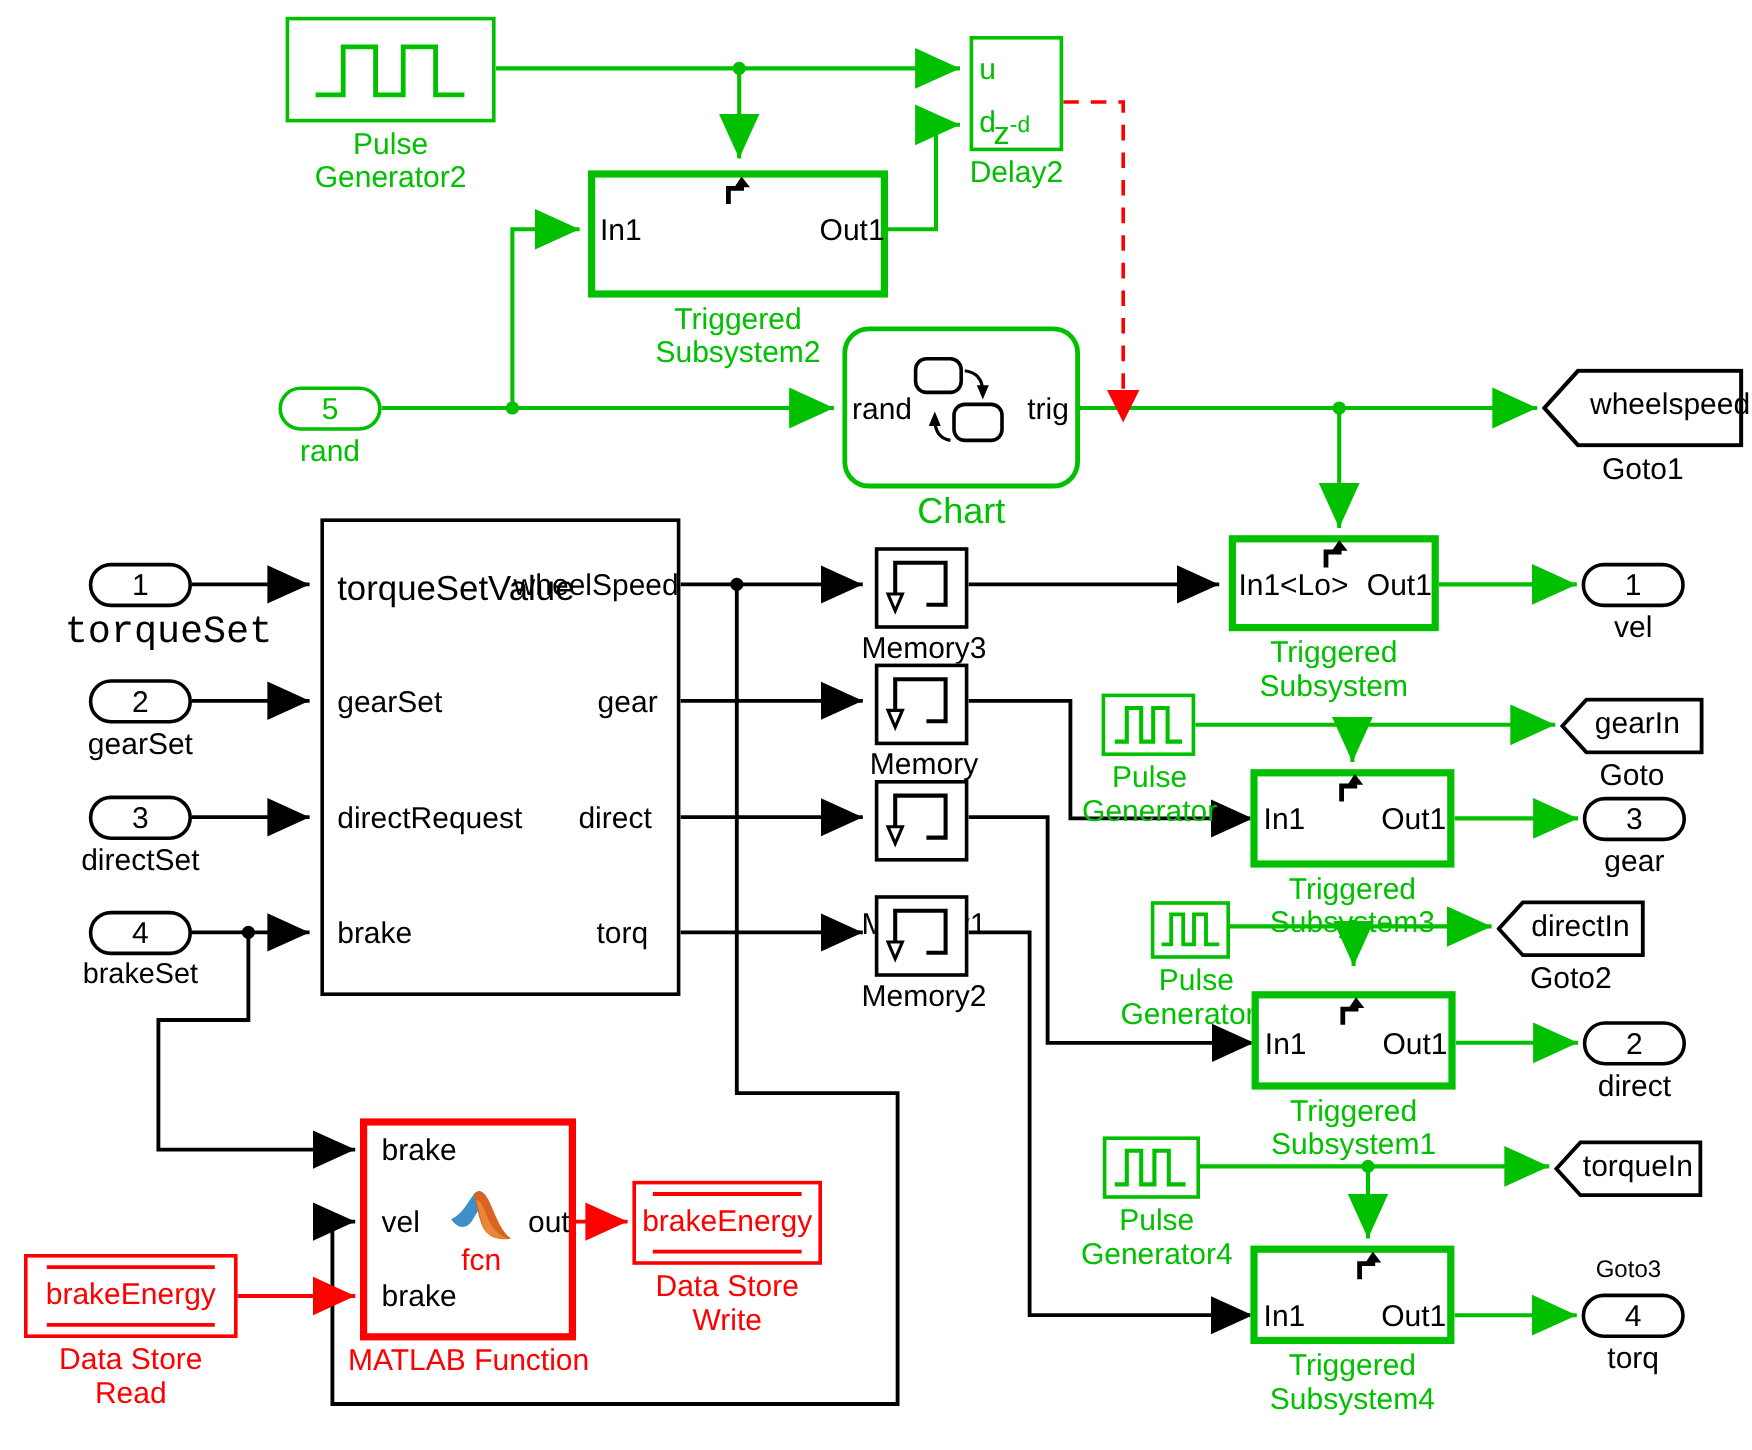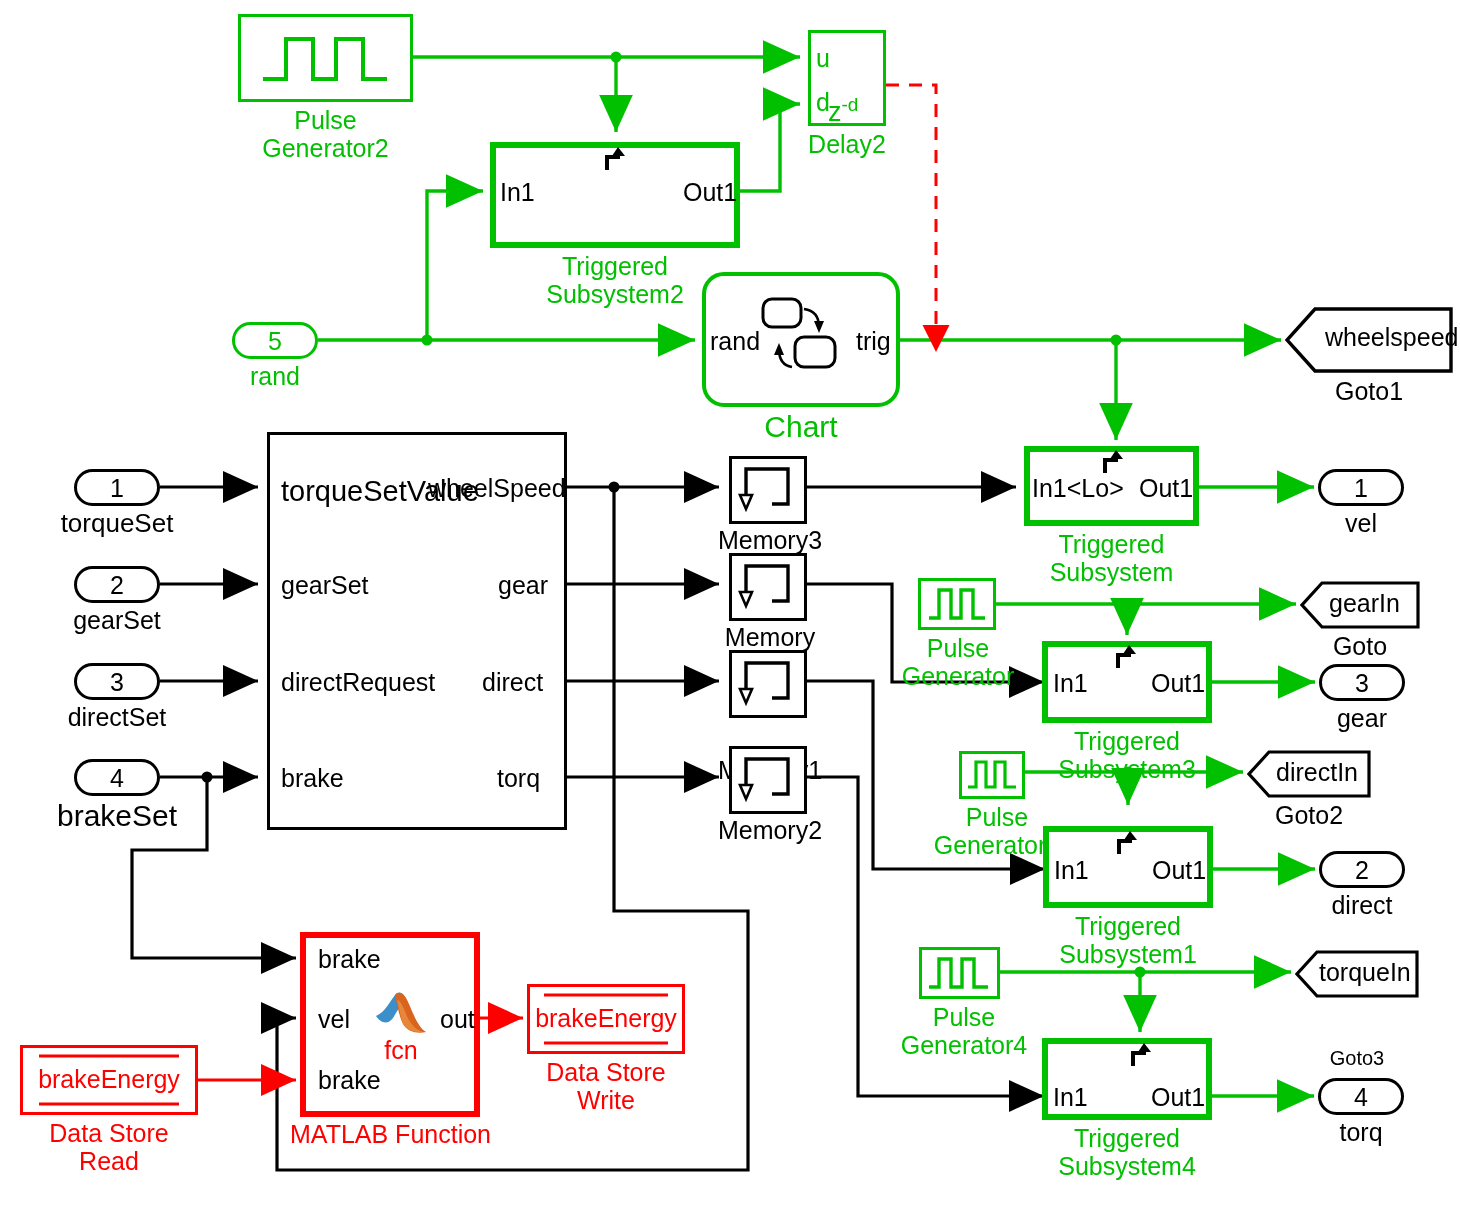--- a/index.html
+++ b/index.html
@@ -160,36 +160,36 @@
   <svg width="168" height="66" viewBox="0 0 168 66">
     <path d="M30,2 L166,2 L166,64 L30,64 L2,33 z" fill="#fff" stroke="#000" stroke-width="3.4"></path>
   </svg>
   <div class="k" style="position:absolute;left:40px;top:16px;font-size:25px;">wheelspeedIn</div>
 </div>
 <div class="lbl k" style="left:1285px;top:377px;width:168px;font-size:25px;">Goto1</div>
 
 <div class="blk" style="left:74px;top:469px;width:86px;height:37px;border:3.4px solid #000;border-radius:19px;">
   <div class="k" style="text-align:center;font-size:25px;line-height:32px;">1</div>
 </div>
-<div class="lbl k" style="left:54px;top:509px;width:126px;font-size:26px;">torqueSet</div>
+<div class="lbl k" style="left:54px;top:509px;width:126px;font-size:32px;font-family:Liberation Mono, monospace;">torqueSet</div>
 
 <div class="blk" style="left:74px;top:566px;width:86px;height:37px;border:3.4px solid #000;border-radius:19px;">
   <div class="k" style="text-align:center;font-size:25px;line-height:32px;">2</div>
 </div>
 <div class="lbl k" style="left:54px;top:606px;width:126px;font-size:25px;">gearSet</div>
 
 <div class="blk" style="left:74px;top:663px;width:86px;height:37px;border:3.4px solid #000;border-radius:19px;">
   <div class="k" style="text-align:center;font-size:25px;line-height:32px;">3</div>
 </div>
 <div class="lbl k" style="left:54px;top:703px;width:126px;font-size:25px;">directSet</div>
 
 <div class="blk" style="left:74px;top:759px;width:86px;height:37px;border:3.4px solid #000;border-radius:19px;">
   <div class="k" style="text-align:center;font-size:25px;line-height:32px;">4</div>
 </div>
-<div class="lbl k" style="left:54px;top:799px;width:126px;font-size:30px;">brakeSet</div>
+<div class="lbl k" style="left:54px;top:799px;width:126px;font-size:24px;">brakeSet</div>
 
 <div class="blk" style="left:267px;top:432px;width:300px;height:398px;border:3.4px solid #000;"></div>
 <div class="port k" style="left:281px;top:475px;font-size:29px;">torqueSetValue</div>
 <div class="port k" style="left:281px;top:571px;font-size:25px;">gearSet</div>
 <div class="port k" style="left:281px;top:668px;font-size:25px;">directRequest</div>
 <div class="port k" style="left:281px;top:764px;font-size:25px;">brake</div>
 <div class="port k" style="left:428px;top:474px;font-size:25px;">wheelSpeed</div>
 <div class="port k" style="left:498px;top:571px;font-size:25px;">gear</div>
 <div class="port k" style="left:482px;top:668px;font-size:25px;">direct</div>
 <div class="port k" style="left:497px;top:764px;font-size:25px;">torq</div>

